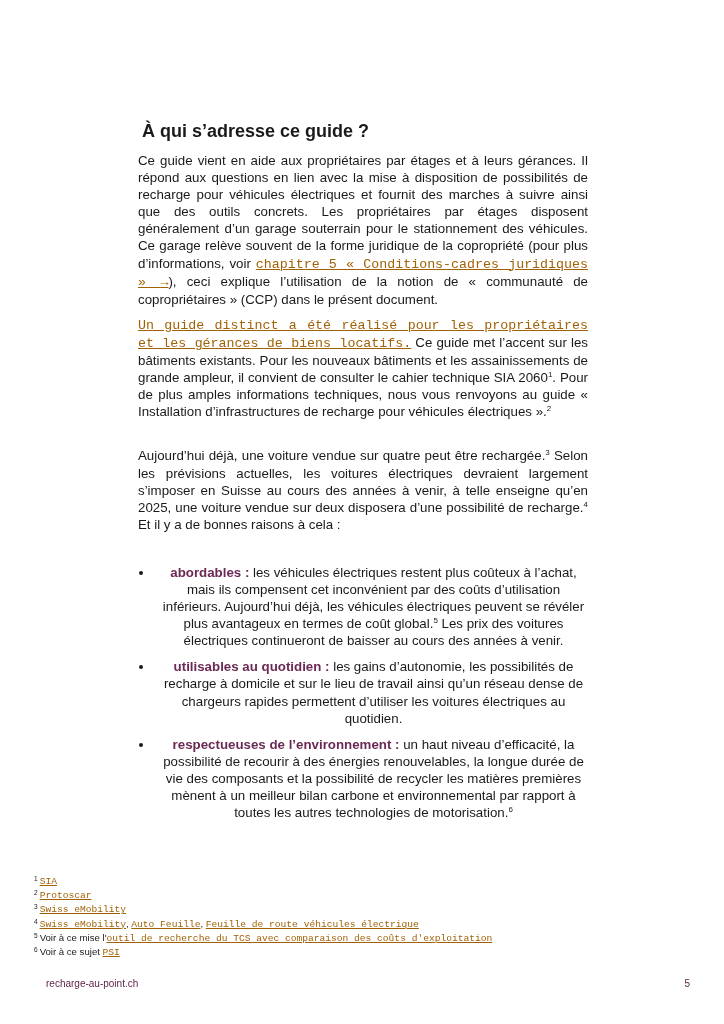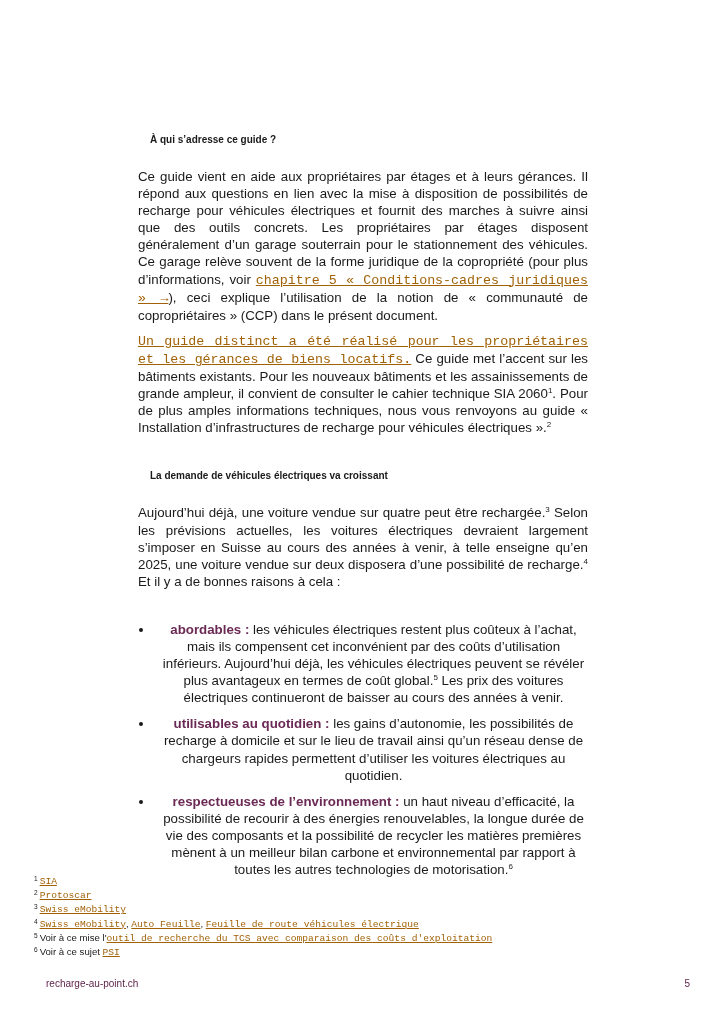--- a/index.html
+++ b/index.html
@@ -1,20 +1,20 @@
 <!DOCTYPE html>
 <html><head>
 <meta charset="utf-8">
 <style>
   html, body { margin: 0; padding: 0; background: #ffffff; }
   body { width: 724px; height: 1024px; position: relative; overflow: hidden;
          font-family: "Liberation Sans", sans-serif; color: #1a1a1a; }
   .main { position: absolute; left: 138px; top: 119px; width: 450px; font-size: 13.3px; line-height: 17.1px; }
   .main p { margin: 0; text-align: justify; }
-  .main h2 { margin: 12px; font-size: 10px; font-weight: bold; line-height: 17px; }
+  .main h2 { margin: 4px; font-size: 18px; font-weight: bold; line-height: 17px; }
   .gap-s { height: 8px; }
   .gap-m { height: 12px; }
   .gap-l { height: 19px; }
   a.link { color: #a16207; text-decoration: underline; font-family: Liberation Mono, monospace; }
   sup { font-size: 8px; line-height: 0; vertical-align: 5px; }
   ul.bullets { list-style: none; margin: 0; padding: 0; }
   ul.bullets li { position: relative; padding-left: 21px; margin-bottom: 9px; text-align: center; }
   ul.bullets li .dot { position: absolute; left: 1px; top: 7px; width: 4px; height: 4px; border-radius: 50%; background: #1a1a1a; }
   .term { color: #6b2a55; font-weight: bold; }
   .footnotes { position: absolute; left: 34px; top: 874px; font-size: 9.6px; line-height: 13.2px; }
@@ -26,21 +26,20 @@
 <body>
 
 <div class="main">
   <h2>À qui s’adresse ce guide ?</h2>
   <div class="gap-s"></div>
   <p><span>Ce guide vient en aide aux propriétaires par étages et à leurs gérances. Il répond aux questions en lien avec la mise à disposition de possibilités de recharge pour véhicules électriques et fournit des marches à suivre ainsi que des outils concrets. Les propriétaires par étages disposent généralement d’un garage souterrain pour le stationnement des véhicules. Ce garage relève souvent de la forme juridique de la copropriété (pour plus d’informations, voir </span><a class="link" href="#">chapitre 5 « Conditions-cadres juridiques » →</a><span>), ceci explique l’utilisation de la notion de « communauté de copropriétaires » (CCP) dans le présent document.</span></p>
   <div class="gap-s"></div>
   <p><a class="link" href="#">Un guide distinct a été réalisé pour les propriétaires et les gérances de biens locatifs.</a><span> Ce guide met l’accent sur les bâtiments existants. Pour les nouveaux bâtiments et les assainissements de grande ampleur, il convient de consulter le cahier technique SIA 2060</span><sup>1</sup><span>. Pour de plus amples informations techniques, nous vous renvoyons au guide « Installation d’infrastructures de recharge pour véhicules électriques ».</span><sup>2</sup></p>
   <div class="gap-l"></div>
 
-  <h2>La demande de véhicules électriques va croissant</h2>
   <div class="gap-s"></div>
   <p><span>Aujourd’hui déjà, une voiture vendue sur quatre peut être rechargée.</span><sup>3</sup><span> Selon les prévisions actuelles, les voitures électriques devraient largement s’imposer en Suisse au cours des années à venir, à telle enseigne qu’en 2025, une voiture vendue sur deux disposera d’une possibilité de recharge.</span><sup>4</sup><span> Et il y a de bonnes raisons à cela :</span></p>
   <div class="gap-l"></div>
 
   <div class="gap-m"></div>
   <ul class="bullets">
     <li><span class="dot"></span><span class="term">abordables :</span><span> les véhicules électriques restent plus coûteux à l’achat, mais ils compensent cet inconvénient par des coûts d’utilisation inférieurs. Aujourd’hui déjà, les véhicules électriques peuvent se révéler plus avantageux en termes de coût global.</span><sup>5</sup><span> Les prix des voitures électriques continueront de baisser au cours des années à venir.</span></li>
     <li><span class="dot"></span><span class="term">utilisables au quotidien :</span><span> les gains d’autonomie, les possibilités de recharge à domicile et sur le lieu de travail ainsi qu’un réseau dense de chargeurs rapides permettent d’utiliser les voitures électriques au quotidien.</span></li>
     <li><span class="dot"></span><span class="term">respectueuses de l’environnement :</span><span> un haut niveau d’efficacité, la possibilité de recourir à des énergies renouvelables, la longue durée de vie des composants et la possibilité de recycler les matières premières mènent à un meilleur bilan carbone et environnemental par rapport à toutes les autres technologies de motorisation.</span><sup>6</sup></li>
   </ul>

